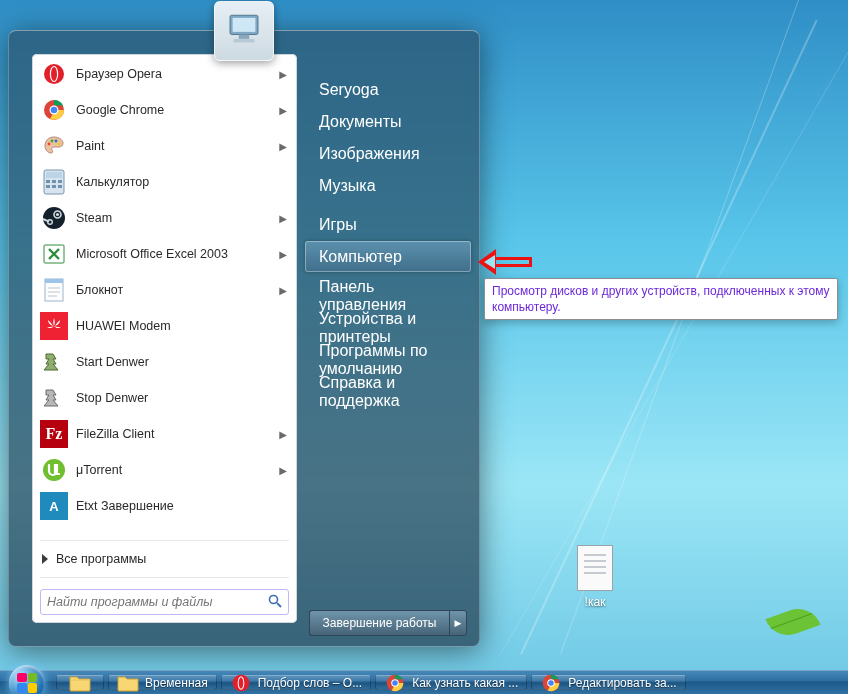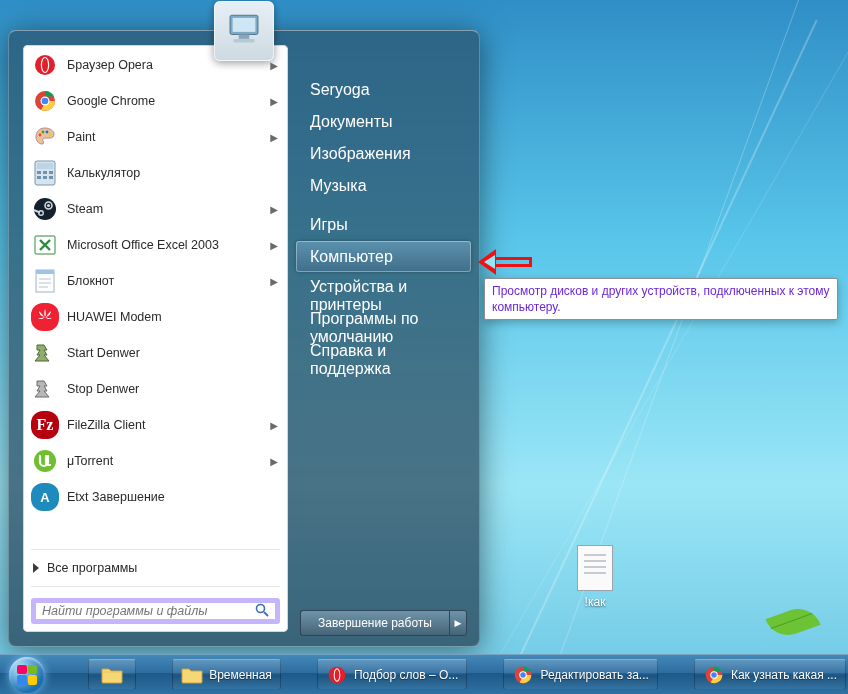--- a/index.html
+++ b/index.html
@@ -18,31 +18,31 @@
   .desk-file .page::before { content:""; position:absolute; top:8px; left:6px; right:6px; height:2px; background:#c6cbd1; box-shadow: 0 6px 0 #c6cbd1, 0 12px 0 #c6cbd1, 0 18px 0 #c6cbd1; }
   .desk-file .fname { color:#fff; font-size:12px; text-shadow:0 1px 2px rgba(0,0,0,.6);}
   
   .startmenu { position:absolute; left:8px; top:30px; bottom:47px; width:472px; display:flex; border-radius:8px; overflow:visible;
     background: linear-gradient(180deg, rgba(40,70,90,.6), rgba(30,55,75,.7));
     box-shadow: 0 4px 30px rgba(0,0,0,.5);
     backdrop-filter: blur(2px);
     border:1px solid rgba(255,255,255,.25);
     border-top-color: rgba(255,255,255,.45);
   }
-  .left-pane { width:265px; margin:14px; margin-right:0; background:#fff; border-radius:5px; display:flex; flex-direction:column; box-shadow: inset 0 0 0 1px #cfd6dc;}
+  .left-pane { width:265px; margin:23px; margin-right:0; background:#fff; border-radius:5px; display:flex; flex-direction:column; box-shadow: inset 0 0 0 1px #cfd6dc;}
   .programs { flex:1; overflow:hidden; padding:2px;}
   .prog { display:flex; align-items:center; height:36px; padding:0 6px; border-radius:3px; cursor:pointer; position:relative;}
-  .prog .ico { width:28px; height:28px; margin-right:8px; display:flex; align-items:center; justify-content:center; font-size:18px; border-radius:12px;}
+  .prog .ico { width:28px; height:28px; margin-right:8px; display:flex; align-items:center; justify-content:center; font-size:18px; border-radius:0;}
   .prog .lbl { font-size:12.5px; color:#2a2a2a; flex:1;}
   .prog .arw { color:#6a6a6a; font-size:10px; padding-right:2px;}
   .sep { height:1px; margin:3px 8px; background:#e4e8ec;}
   .allprog { display:flex; align-items:center; height:30px; padding:0 10px; cursor:pointer; font-size:12.5px; color:#2a2a2a;}
   .allprog .tri { margin-right:8px; width:0;height:0;border-left:6px solid #3b3b3b;border-top:5px solid transparent;border-bottom:5px solid transparent;}
   .searchwrap { padding:8px;}
-  .searchbox { display:flex; align-items:center; height:26px; border:5px solid #c4b5fd; border-radius:3px; background:#fff; padding:0 6px;}
+  .searchbox { display:flex; align-items:center; height:26px; border:1px solid #c4b5fd; border-radius:3px; background:#fff; padding:0 6px;}
   .searchbox input { flex:1; border:none; outline:none; font-size:12.5px; font-style:italic; color:#7b8893; background:transparent;}
   .searchbox .mag { color:#3d6fb0; font-size:14px;}
   
   .right-pane { flex:1; padding:8px 4px 8px 4px; display:flex; flex-direction:column; position:relative;}
   .user-pic { position:absolute; top:-30px; left:50%; transform:translateX(-50%); width:60px; height:60px; border-radius:6px; background:linear-gradient(180deg,#e6eff5,#cedae2); border:1px solid rgba(255,255,255,.6); box-shadow:0 2px 8px rgba(0,0,0,.4); display:flex;align-items:center;justify-content:center;}
   .user-pic svg { width:42px; height:42px;}
   .right-links { margin-top:34px; }
   .rlink { height:31px; display:flex; align-items:center; padding:0 14px; font-size:16px; color:#fff; border-radius:3px; cursor:pointer; margin:1px 4px;}
   .rlink.sel { background: linear-gradient(180deg, rgba(120,170,200,.55), rgba(70,110,140,.55)); box-shadow: inset 0 0 0 1px rgba(255,255,255,.35), 0 0 4px rgba(0,0,0,.3);}
   .right-links .gap { height:6px;}
@@ -50,21 +50,21 @@
   .shutdown .main { flex:1; height:26px; background:linear-gradient(180deg,#6f94aa,#466478); border:1px solid #2e4657; border-right:none; border-radius:3px 0 0 3px; color:#fff; font-size:12px; display:flex;align-items:center;justify-content:center; cursor:pointer;}
   .shutdown .dd { width:18px; height:26px; background:linear-gradient(180deg,#6f94aa,#466478); border:1px solid #2e4657; border-radius:0 3px 3px 0; color:#fff; font-size:9px; display:flex;align-items:center;justify-content:center; cursor:pointer;}
   
   .red-arrow { position:absolute; left:478px; top:251px; width:55px; height:22px; pointer-events:none;}
   .red-arrow .shaft { position:absolute; left:14px; top:6px; width:40px; height:10px; border:3px solid #e11; border-left:none; background:transparent;}
   .red-arrow .head { position:absolute; left:0; top:-2px; width:0; height:0; border-right:18px solid #e11; border-top:13px solid transparent; border-bottom:13px solid transparent;}
   .red-arrow .head::after { content:""; position:absolute; left:6px; top:-7px; width:0;height:0; border-right:11px solid #9be6f6; border-top:7px solid transparent; border-bottom:7px solid transparent;}
   
   .tooltip { position:absolute; left:484px; top:278px; width:354px; background:#fff; border:1px solid #8a8f94; padding:4px 7px; font-size:12px; color:#6d28d9; border-radius:2px; box-shadow:0 3px 8px rgba(0,0,0,.25); line-height:1.35;}
   
-  .taskbar { position:absolute; left:0; right:0; bottom:0; height:40px; background:linear-gradient(180deg,#4488b8 0%, #2d6da0 45%, #1d5888 46%, #2f72a3 100%); display:flex; align-items:stretch; border-top:1px solid rgba(255,255,255,.35);justify-content:space-between;}
+  .taskbar { position:absolute; left:0; right:0; bottom:0; height:24px; background:linear-gradient(180deg,#4488b8 0%, #2d6da0 45%, #1d5888 46%, #2f72a3 100%); display:flex; align-items:stretch; border-top:1px solid rgba(255,255,255,.35);}
   .start-orb { width:54px; display:flex; align-items:center; justify-content:center; cursor:pointer;}
   .orb { width:36px;height:36px;border-radius:50%; background:radial-gradient(circle at 30% 30%, #aee4ff, #1a6db0 70%); box-shadow:0 0 8px rgba(120,200,255,.8), inset 0 2px 3px rgba(255,255,255,.6); position:relative;}
   .orb .flag { position:absolute; inset:8px; display:grid; grid-template:1fr 1fr/1fr 1fr; gap:1px;}
   .orb .flag div { border-radius:2px;}
   .tbtn { min-width:62px; max-width:190px; flex-shrink:1; margin:4px 2px; border-radius:3px; background:linear-gradient(180deg, rgba(255,255,255,.18), rgba(255,255,255,.05) 48%, rgba(0,0,0,.08) 52%, rgba(255,255,255,.05)); border:1px solid rgba(0,0,0,.25); border-top-color:rgba(255,255,255,.35); display:flex; align-items:center; padding:0 8px; cursor:pointer;}
   .tbtn .tico { width:22px; height:22px; margin-right:6px; display:flex;align-items:center;justify-content:center; font-size:15px;}
   .tbtn .tlbl { color:#fff; font-size:12px; white-space:nowrap; overflow:hidden; text-overflow:ellipsis; text-shadow:0 1px 1px rgba(0,0,0,.5);}
   .tbtn.icononly { min-width:48px; justify-content:center;}
   .tbtn.icononly .tico { margin:0;}
   
@@ -271,20 +271,21 @@
   <div class="right-pane">
     <div class="right-links">
       <div class="rlink">Seryoga</div>
       <div class="rlink">Документы</div>
       <div class="rlink">Изображения</div>
       <div class="rlink">Музыка</div>
       <div class="gap"></div>
       <div class="rlink">Игры</div>
       <div class="rlink sel">Компьютер</div>
       <div class="gap"></div>
+      <div class="rlink">Панель управления</div>
       <div class="rlink">Устройства и принтеры</div>
       <div class="rlink">Программы по умолчанию</div>
       <div class="rlink">Справка и поддержка</div>
     </div>
     <div class="shutdown">
       <div class="main">Завершение работы</div>
       <div class="dd">▶</div>
     </div>
   </div>
 </div>
@@ -340,28 +341,28 @@
   <div class="tbtn">
     <span class="tico">
         <svg width="20" height="20" viewBox="0 0 24 24">
           <circle cx="12" cy="12" r="10" fill="#db4437"></circle>
           <path d="M12 2a10 10 0 0 1 9 5.5H12z" fill="#0f9d58"></path>
           <path d="M22 12a10 10 0 0 1-14 9l5-9z" fill="#ffcd40"></path>
           <circle cx="12" cy="12" r="4.5" fill="#fff"></circle>
           <circle cx="12" cy="12" r="3.3" fill="#4285f4"></circle>
         </svg>
       </span>
-    <span class="tlbl">Редактировать за...</span>
+    <span class="tlbl">Как узнать какая ...</span>
   </div>
 
   <div class="tbtn">
     <span class="tico">
         <svg width="20" height="20" viewBox="0 0 24 24">
           <circle cx="12" cy="12" r="10" fill="#db4437"></circle>
           <path d="M12 2a10 10 0 0 1 9 5.5H12z" fill="#0f9d58"></path>
           <path d="M22 12a10 10 0 0 1-14 9l5-9z" fill="#ffcd40"></path>
           <circle cx="12" cy="12" r="4.5" fill="#fff"></circle>
           <circle cx="12" cy="12" r="3.3" fill="#4285f4"></circle>
         </svg>
       </span>
-    <span class="tlbl">Как узнать какая ...</span>
+    <span class="tlbl">Редактировать за...</span>
   </div>
 </div>
 
 </body></html>

